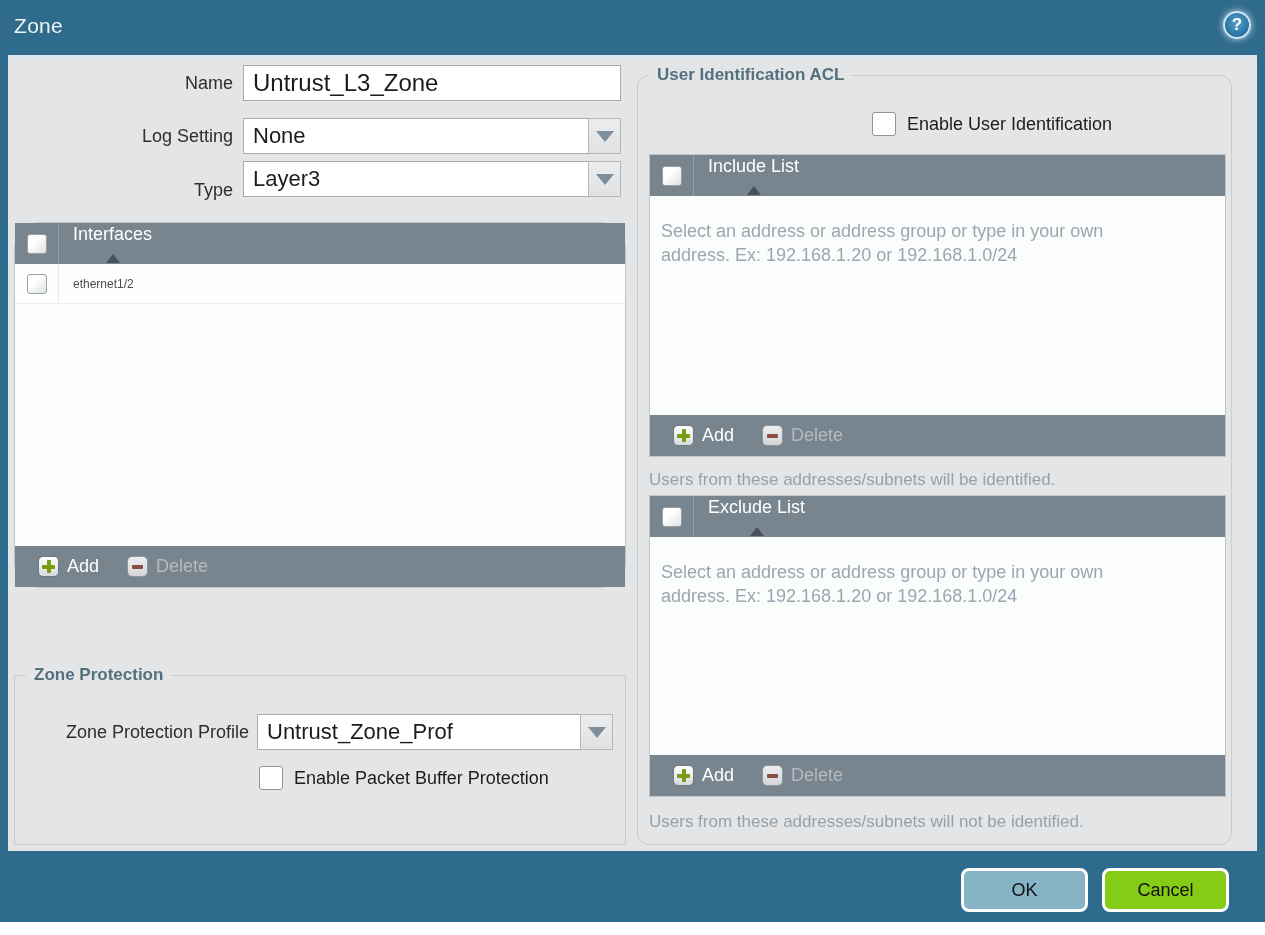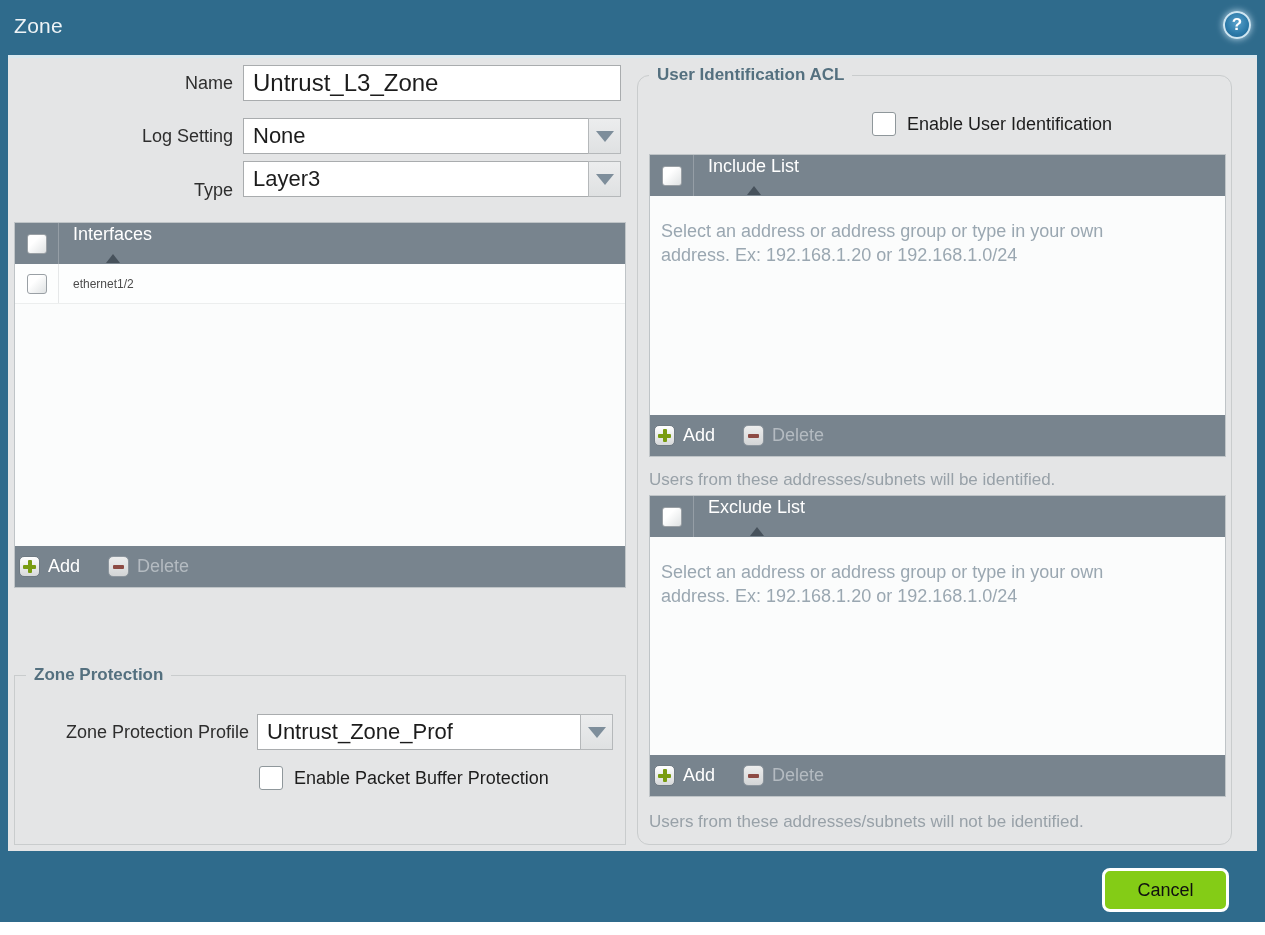--- a/index.html
+++ b/index.html
@@ -48,21 +48,21 @@
   .cb-cell { width:44px; height:100%; display:flex; align-items:center; justify-content:center; border-right:1px solid #959ea6; flex:none; }
   .checkbox {
     width:20px; height:20px; border:1px solid #9aa0a5; border-radius:3px;
     background:linear-gradient(135deg,#ffffff 35%,#dfe2e3 100%); cursor:pointer;
   }
   .tbl-title { display:flex; align-items:center; gap:9px; margin-left:14px; color:#fff; font-size:18px; cursor:pointer;flex-direction:column; }
   .tbl-body { flex:1; background:#fbfcfc; overflow:hidden; }
   .tbl-row { height:40px; display:flex; align-items:center; background:#fdfefe; border-bottom:1px solid #eceeee; }
   .tbl-row .cb-cell { border-right:1px solid #e6e8e9; }
   .row-label { margin-left:14px; font-size:12px; color:#4c4c4c; }
-  .tbl-footer { height:41px; background:#78848e; display:flex; align-items:center; gap:28px; padding-left:4px; flex:none; }
+  .tbl-footer { height:41px; background:#78848e; display:flex; align-items:center; gap:28px; padding-left:23px; flex:none; }
   .tool-btn { display:flex; align-items:center; gap:8px; color:#fff; font-size:18px; cursor:pointer; }
   .tool-btn.disabled { color:#b4bbc1; cursor:default; }
   .pm-icon { width:21px; height:21px; border-radius:5px; position:relative; flex:none;
              background:linear-gradient(#ffffff,#d7d9da); border:1px solid #6f7a83; }
   .pm-icon.add::before { content:''; position:absolute; left:3px; right:3px; top:8px; height:4px; background:#799c12; border-radius:1px; }
   .pm-icon.add::after  { content:''; position:absolute; top:3px; bottom:3px; left:8px; width:4px; background:#799c12; border-radius:1px; }
   .pm-icon.del::before { content:''; position:absolute; left:4px; right:4px; top:8px; height:4px; background:#8d4b44; border-radius:1px; }
   .pm-icon.dim { background:linear-gradient(#edeeee,#d3d5d6); border-color:#8d969e; }
   .placeholder { margin:24px 0 0 11px; max-width:508px; font-size:18px; line-height:1.33; color:#9aa7b1; }
 
@@ -107,21 +107,21 @@
     </div>
 
     <div class="field-label" style="top:117px;">Type</div>
     <div class="combo" style="top:106px;">
       <div class="combo-value">Layer3</div>
       <div class="combo-btn">
         <span class="tri-down"></span>
       </div>
     </div>
 
-    <div class="ptable" style="left:6px; top:167px; width:612px; height:366px;">
+    <div class="ptable" style="left:6px; top:167px; width:612px; height:366px;border-radius:26px;">
       <div class="tbl-header">
         <div class="cb-cell">
           <span class="checkbox"></span>
         </div>
         <div class="tbl-title">
           <span>Interfaces</span>
           <span class="tri-up"></span>
         </div>
       </div>
       <div class="tbl-body">
@@ -210,15 +210,16 @@
           <div class="tool-btn disabled">
             <span class="pm-icon del dim"></span>
             <span>Delete</span>
           </div>
         </div>
       </div>
       <div class="caption" style="left:11px; top:736px;">Users from these addresses/subnets will not be identified.</div>
     </div>
   </div>
 
+  <button class="footer-btn btn-ok">OK</button>
   <button class="footer-btn btn-cancel">Cancel</button>
 
 </div>
 
 </body></html>

